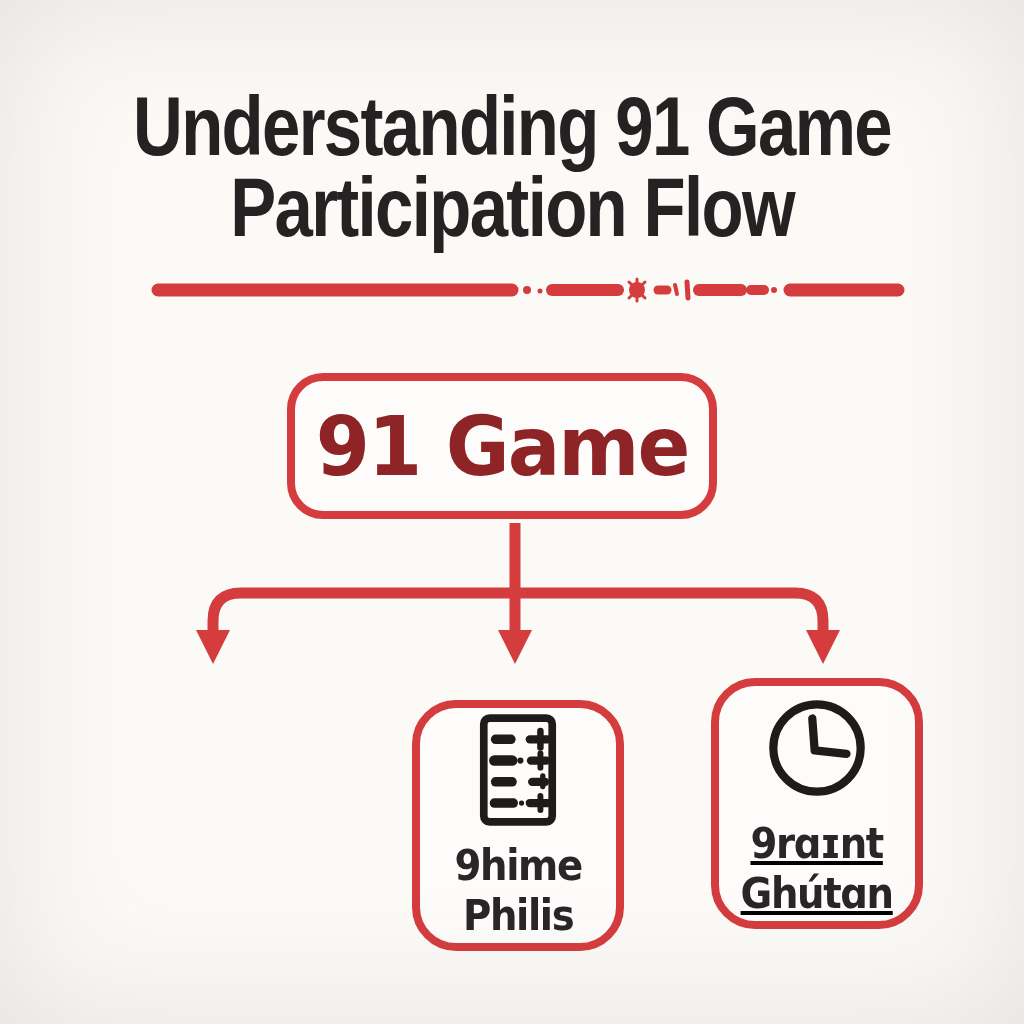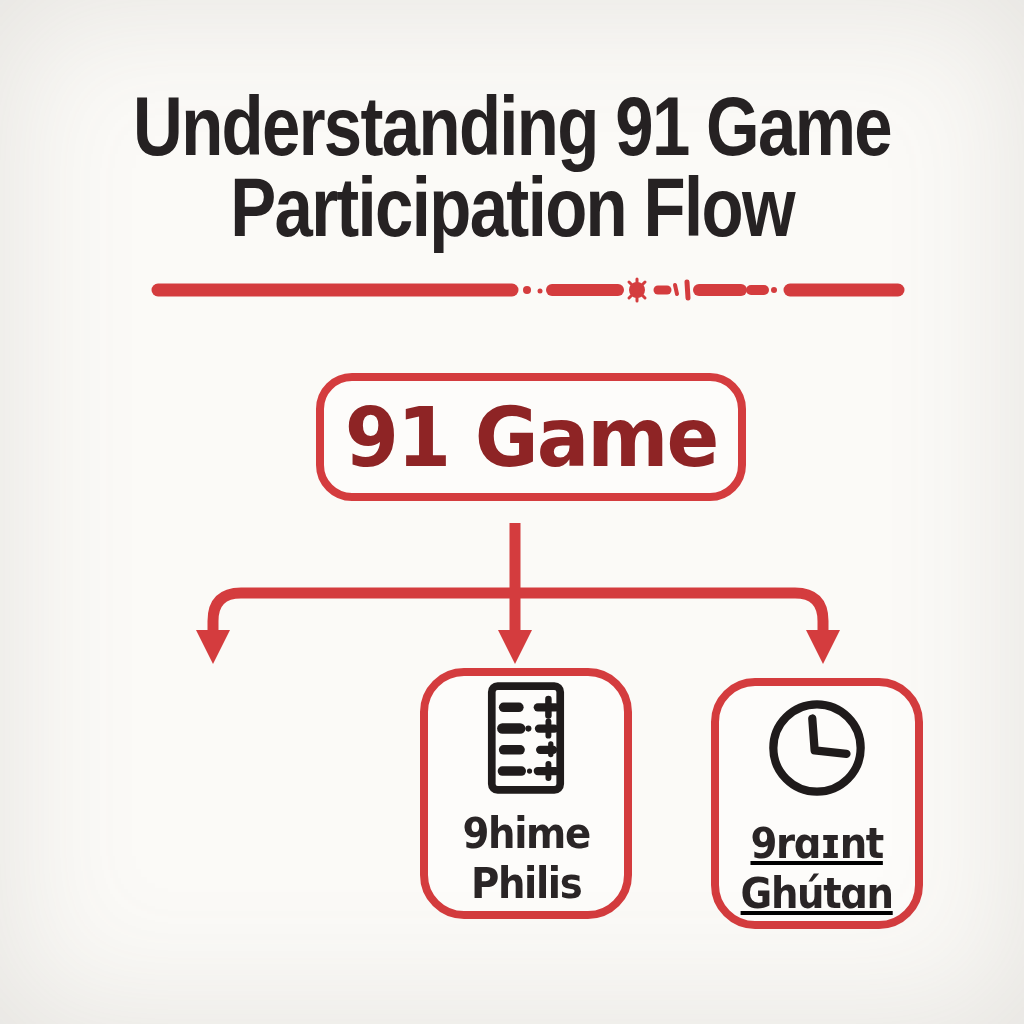--- a/index.html
+++ b/index.html
@@ -30,21 +30,21 @@
     transform-origin:50% 0;
   }
   
   .divider{
     position:absolute;left:150px;top:275px;width:756px;height:30px;
   }
   .red-stroke{stroke:var(--red,#d43c3e);fill:none;stroke-linecap:round;}
   .red-fill{fill:var(--red,#d43c3e);stroke:none;}
   
   .root-node{
-    position:absolute;left:316px;top:373px;width:430px;height:128px;
+    position:absolute;left:287px;top:373px;width:430px;height:146px;
     box-sizing:border-box;
     border:8px solid var(--red,#d43c3e);
     border-radius:36px;
     background:#fdfcfa;
     display:flex;align-items:center;justify-content:center;
   }
   .root-label{
     font-weight:700;font-size:82px;letter-spacing:-2px;
     color:var(--darkred,#8e2425);
     transform:scaleX(0.95);
@@ -59,21 +59,21 @@
   .node{
     position:absolute;width:212px;height:251px;
     box-sizing:border-box;
     border:8px solid var(--red,#d43c3e);
     border-radius:44px;
     background:#fdfcfa;
     display:flex;flex-direction:column;align-items:center;justify-content:center;
     gap:12px;
   }
   .node-left{left:113px;top:678px;}
-  .node-mid{left:412px;top:668px;margin-left:8px;}
+  .node-mid{left:412px;top:700px;}
   .node-right{left:711px;top:678px;text-decoration:underline;}
   .icon{width:118px;height:118px;flex:0 0 auto;}
   .ink{stroke:#1f1b1b;fill:none;stroke-linecap:round;stroke-linejoin:round;}
   .ink-fill{fill:#1f1b1b;stroke:none;}
   .node-label{
     font-weight:700;font-size:42px;line-height:50px;
     letter-spacing:-1.5px;color:#2a2526;
     text-align:center;
     transform:scaleX(0.92);
     white-space:nowrap;

